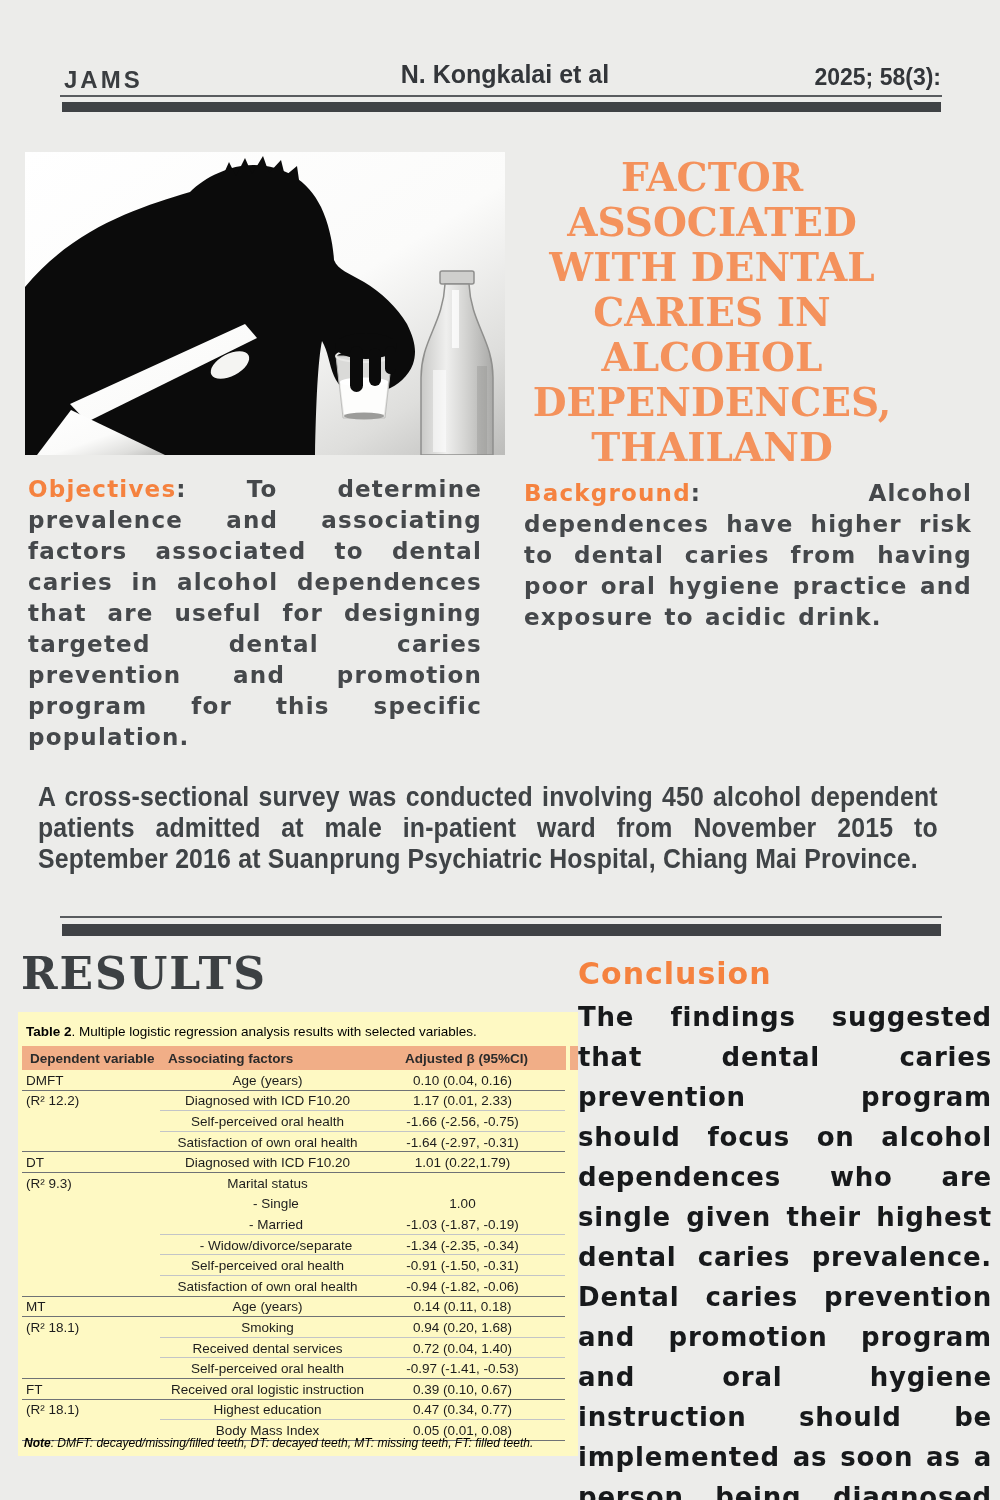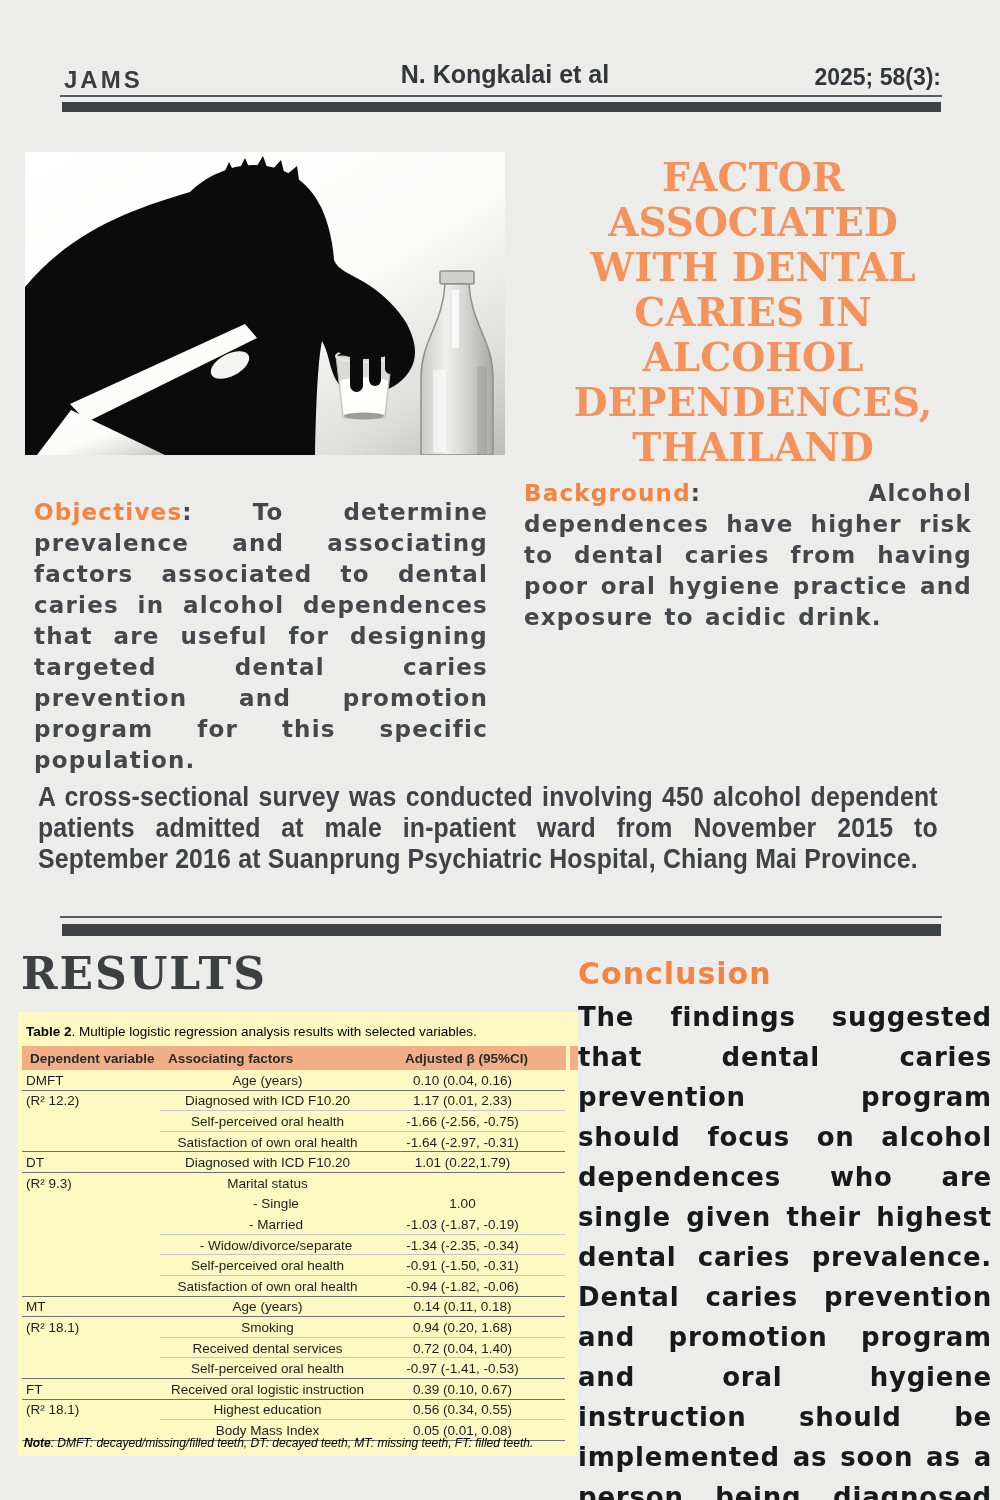--- a/index.html
+++ b/index.html
@@ -13,27 +13,27 @@
   .authors{position:absolute;left:340px;top:60px;width:330px;text-align:center;font-size:25px;font-weight:bold;color:#33363a;}
   .issue{position:absolute;right:59px;top:64px;font-size:23px;font-weight:bold;color:#33363a;}
   .hairline{position:absolute;left:60px;width:882px;height:2px;background:#595c5f;}
   .thickbar{position:absolute;left:62px;width:879px;height:10px;background:#3f4245;}
   .hairline.top{top:95px;}   .thickbar.top{top:102px;}
   .hairline.mid{top:916px;}  .thickbar.mid{top:924px;height:12px;}
   
   .photo{position:absolute;left:25px;top:152px;width:480px;height:303px;background:#fff;}
   .photo svg{display:block;width:100%;height:100%;}
   
-  .title{position:absolute;left:518px;top:155px;width:470px;text-align:center;
+  .title{position:absolute;left:477px;top:155px;width:470px;text-align:center;
     font-family:"DejaVu Serif",serif;font-weight:bold;font-size:39px;line-height:45px;color:#f4925c;}
   
   .bodytext{font-family:"DejaVu Sans",sans-serif;font-weight:bold;font-size:23px;line-height:31px;
     letter-spacing:1.2px;word-spacing:2px;text-align:justify;color:#45484b;margin:0;}
   .lbl{color:#f5823f;}
-  .objectives{position:absolute;left:28px;top:497px;width:454px;margin-left:6px;}
+  .objectives{position:absolute;left:28px;top:474px;width:454px;}
   .bg-block{position:absolute;left:524px;top:478px;width:448px;}
   .methods-wrap{position:absolute;left:38px;top:782px;width:900px;}
   .methods{font-family:"Liberation Sans",sans-serif;font-weight:bold;font-size:27px;line-height:31px;
     letter-spacing:0.2px;text-align:justify;color:#3f4346;margin:0;width:978px;
     transform:scaleX(0.92);transform-origin:left top;}
   
   .results-h{position:absolute;left:21px;top:948px;font-family:"DejaVu Serif",serif;
     font-weight:bold;font-size:44px;letter-spacing:2px;color:#3c4043;}
   .concl-h{position:absolute;left:578px;top:956px;font-family:"DejaVu Sans",sans-serif;
     font-weight:bold;font-size:30px;letter-spacing:1px;color:#f5823f;}
@@ -265,21 +265,21 @@
         </div>
         <div class="trow">
           <div class="c-dep">FT</div>
           <div class="c-factor">Received oral logistic instruction</div>
           <div class="c-beta">0.39 (0.10, 0.67)</div>
           <div class="sep sep-full"></div>
         </div>
         <div class="trow">
           <div class="c-dep">(R² 18.1)</div>
           <div class="c-factor">Highest education</div>
-          <div class="c-beta">0.56 (0.34, 0.55)</div>
+          <div class="c-beta">0.47 (0.34, 0.77)</div>
           <div class="sep sep-cols"></div>
         </div>
         <div class="trow">
           <div class="c-dep"></div>
           <div class="c-factor">Body Mass Index</div>
           <div class="c-beta">0.05 (0.01, 0.08)</div>
           <div class="sep sep-full"></div>
         </div>
       </div>
     <div class="tnote">

